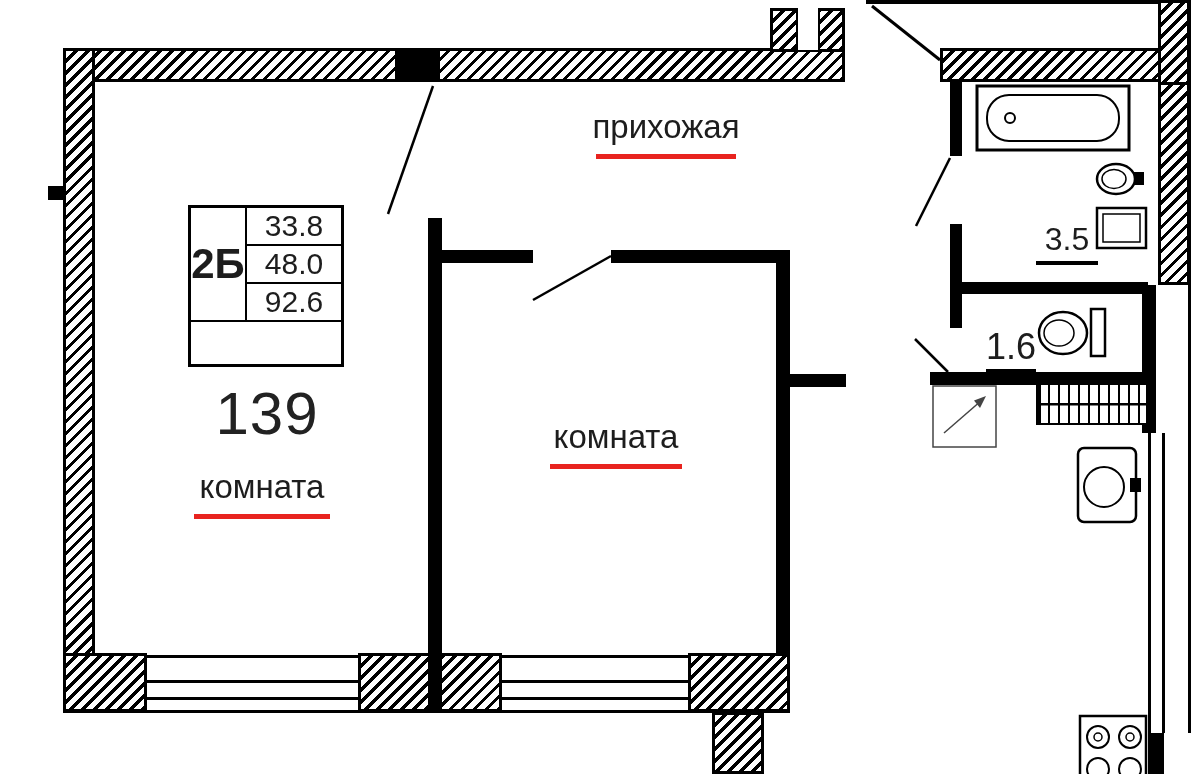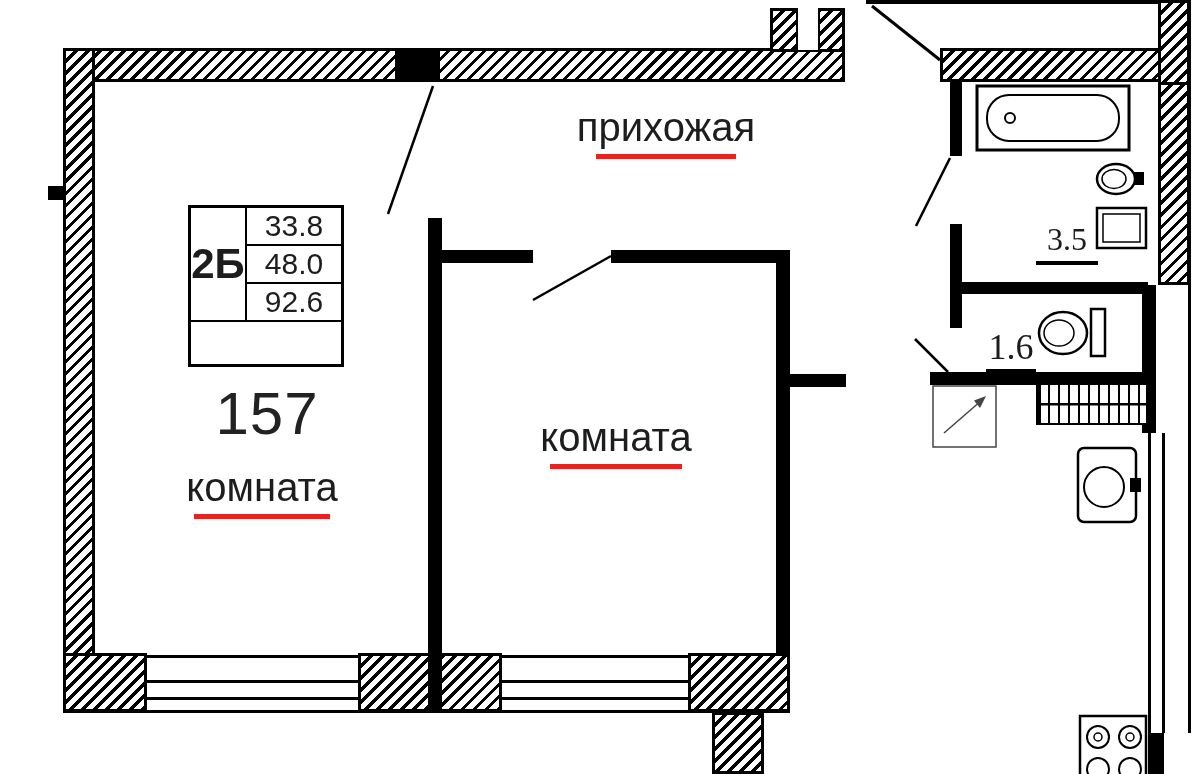--- a/index.html
+++ b/index.html
@@ -23,26 +23,26 @@
   .grill {
     position:absolute; box-sizing:border-box; border:2.5px solid #000;
     background-color:#fff;
     background-image: linear-gradient(#000,#000),
       repeating-linear-gradient(90deg,#000 0 2.5px,#fff 2.5px 10px);
     background-size:100% 2.5px, 100% 100%;
     background-position:0 50%, 0 0;
     background-repeat:no-repeat, repeat;
   }
   .label { position:absolute; text-align:center; }
-  .room-name { font-size:40px; line-height:38px; }
+  .room-name { font-size:33px; line-height:38px; }
   .room-area { font-size:31px; line-height:36px; margin-top:2px; }
   .underline-red { height:5px; background:var(--accent,#e8231f); margin:8px auto 0; }
   .underline-black { height:3.5px; background:#000; margin:5px auto 0; }
   .apt-num { font-size:60px; line-height:64px; letter-spacing:1px; color:#222; }
-  .small-area { font-size:32px; line-height:34px;font-family:Liberation Serif, serif; }
+  .small-area { font-size:32px; line-height:34px; }
   .area-table {
     position:absolute; left:188px; top:205px; width:156px; height:162px;
     border:3px solid #000; box-sizing:border-box; background:#fff;
     display:grid; grid-template-columns:56px 1fr; grid-template-rows:1fr 44px;
   }
   .t-left { grid-column:1; grid-row:1; border-right:2.5px solid #000;
     display:flex; align-items:center; justify-content:center;
     font-size:42px; font-weight:bold; }
   .t-rows { grid-column:2; grid-row:1; display:flex; flex-direction:column; }
   .t-cell { flex:1; display:flex; align-items:center; justify-content:center; font-size:30px; }
@@ -106,21 +106,21 @@
   <div class="label" style="left:556px;top:108px;width:220px">
     <div class="room-name">прихожая</div>
     <div class="underline-red" style="width:140px"></div>
   </div>
 
   <div class="label" style="left:506px;top:418px;width:220px">
     <div class="room-name">комната</div>
     <div class="underline-red" style="width:132px"></div>
   </div>
 
-  <div class="label apt-num" style="left:157px;top:382px;width:220px">157</div>
+  <div class="label apt-num" style="left:157px;top:382px;width:220px">139</div>
 
   <div class="label" style="left:152px;top:468px;width:220px">
     <div class="room-name">комната</div>
     <div class="underline-red" style="width:136px"></div>
   </div>
 
 
   <div class="label small-area" style="left:1028px;top:222px;width:78px">
     <div>3.5</div>
     <div class="underline-black" style="width:62px"></div>

